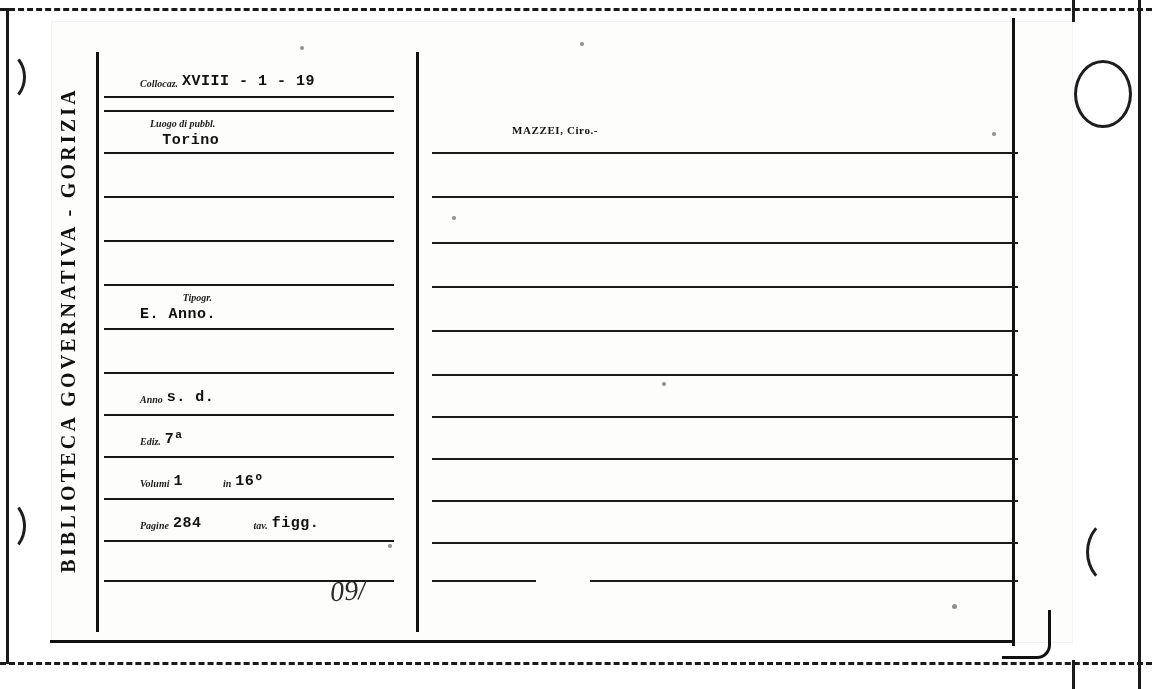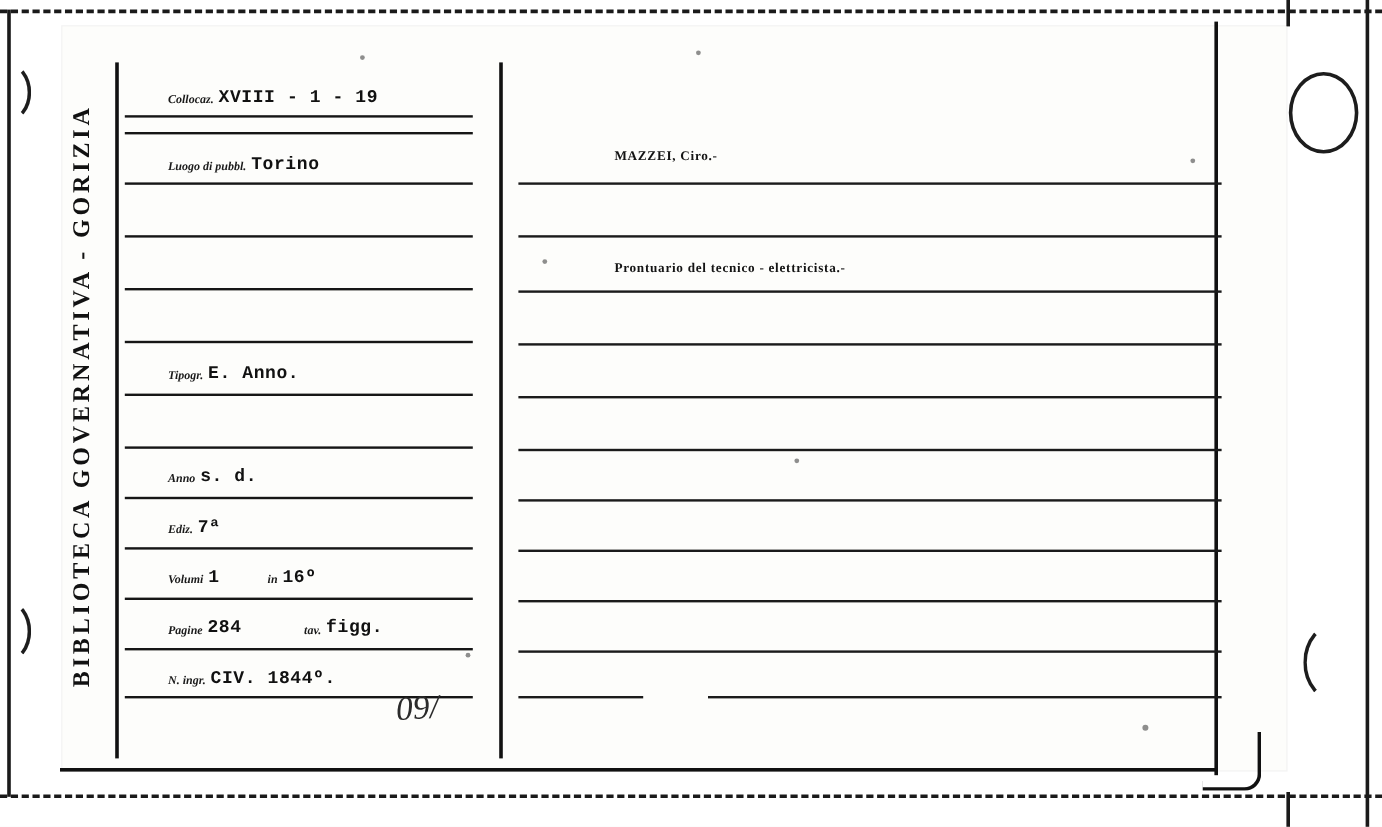--- a/index.html
+++ b/index.html
@@ -173,33 +173,33 @@
   <div id="card-border-left"></div>
   <div id="card-divider"></div>
 
   <div class="field" style="left:104px;top:62px;">
     <span class="f-label">Collocaz.</span>
     <span class="f-value">XVIII - 1 - 19</span>
   </div>
   <div class="rule" style="left:104px;top:96px;width:290px;"></div>
   <div class="rule" style="left:104px;top:110px;width:290px;"></div>
 
-  <div class="field" style="left:104px;top:118px;">
+  <div class="field" style="left:114px;top:118px;flex-direction:column;">
     <span class="f-label">Luogo di pubbl.</span>
     <span class="f-value">Torino</span>
   </div>
   <div class="rule" style="left:104px;top:152px;width:290px;"></div>
 
   <div class="rule" style="left:104px;top:196px;width:290px;"></div>
 
   <div class="rule" style="left:104px;top:240px;width:290px;"></div>
 
   <div class="rule" style="left:104px;top:284px;width:290px;"></div>
 
-  <div class="field" style="left:104px;top:292px;">
+  <div class="field" style="left:104px;top:292px;flex-direction:column;">
     <span class="f-label">Tipogr.</span>
     <span class="f-value">E. Anno.</span>
   </div>
   <div class="rule" style="left:104px;top:328px;width:290px;"></div>
 
   <div class="rule" style="left:104px;top:372px;width:290px;"></div>
 
   <div class="field" style="left:104px;top:378px;">
     <span class="f-label">Anno</span>
     <span class="f-value">s. d.</span>
@@ -221,34 +221,29 @@
   <div class="rule" style="left:104px;top:498px;width:290px;"></div>
 
   <div class="field" style="left:104px;top:504px;text-align:center;">
     <span class="f-label">Pagine</span>
     <span class="f-value">284</span>
     <span class="f-label" style="margin-left:52px;">tav.</span>
     <span class="f-value">figg.</span>
   </div>
   <div class="rule" style="left:104px;top:540px;width:290px;"></div>
 
-  <div class="field" style="left:104px;top:546px;">
-    <span class="f-label">N. ingr.</span>
-    <span class="f-value">CIV. 1844º.</span>
-  </div>
   <div class="rule" style="left:104px;top:580px;width:290px;"></div>
 
   <div id="pencil-num">09/</div>
 
   <div class="rtext" style="left:512px;top:124px;">MAZZEI, Ciro.-</div>
   <div class="rline" style="top:152px;"></div>
 
   <div class="rline" style="top:196px;"></div>
 
-  <div class="rtext" style="left:512px;top:218px;">Prontuario del tecnico - elettricista.-</div>
   <div class="rline" style="top:242px;"></div>
 
   <div class="rline" style="top:286px;"></div>
 
   <div class="rline" style="top:330px;"></div>
   <div class="rline" style="top:374px;"></div>
   <div class="rline" style="top:416px;"></div>
   <div class="rline" style="top:458px;"></div>
   <div class="rline" style="top:500px;"></div>
   <div class="rline" style="top:542px;"></div>

